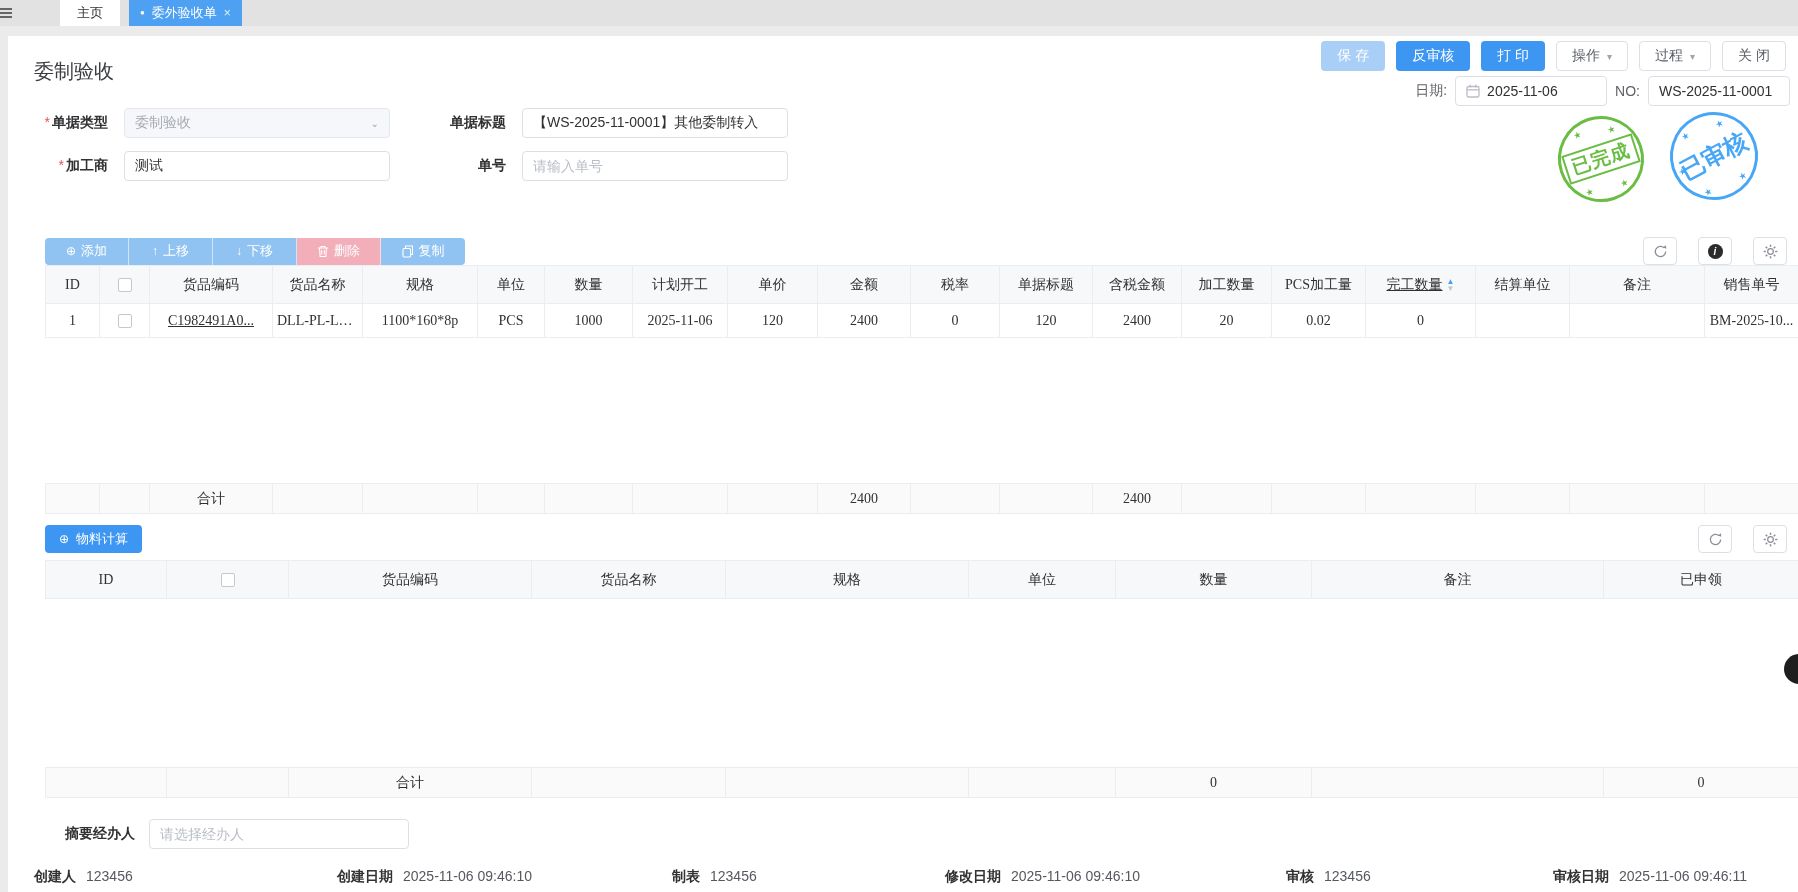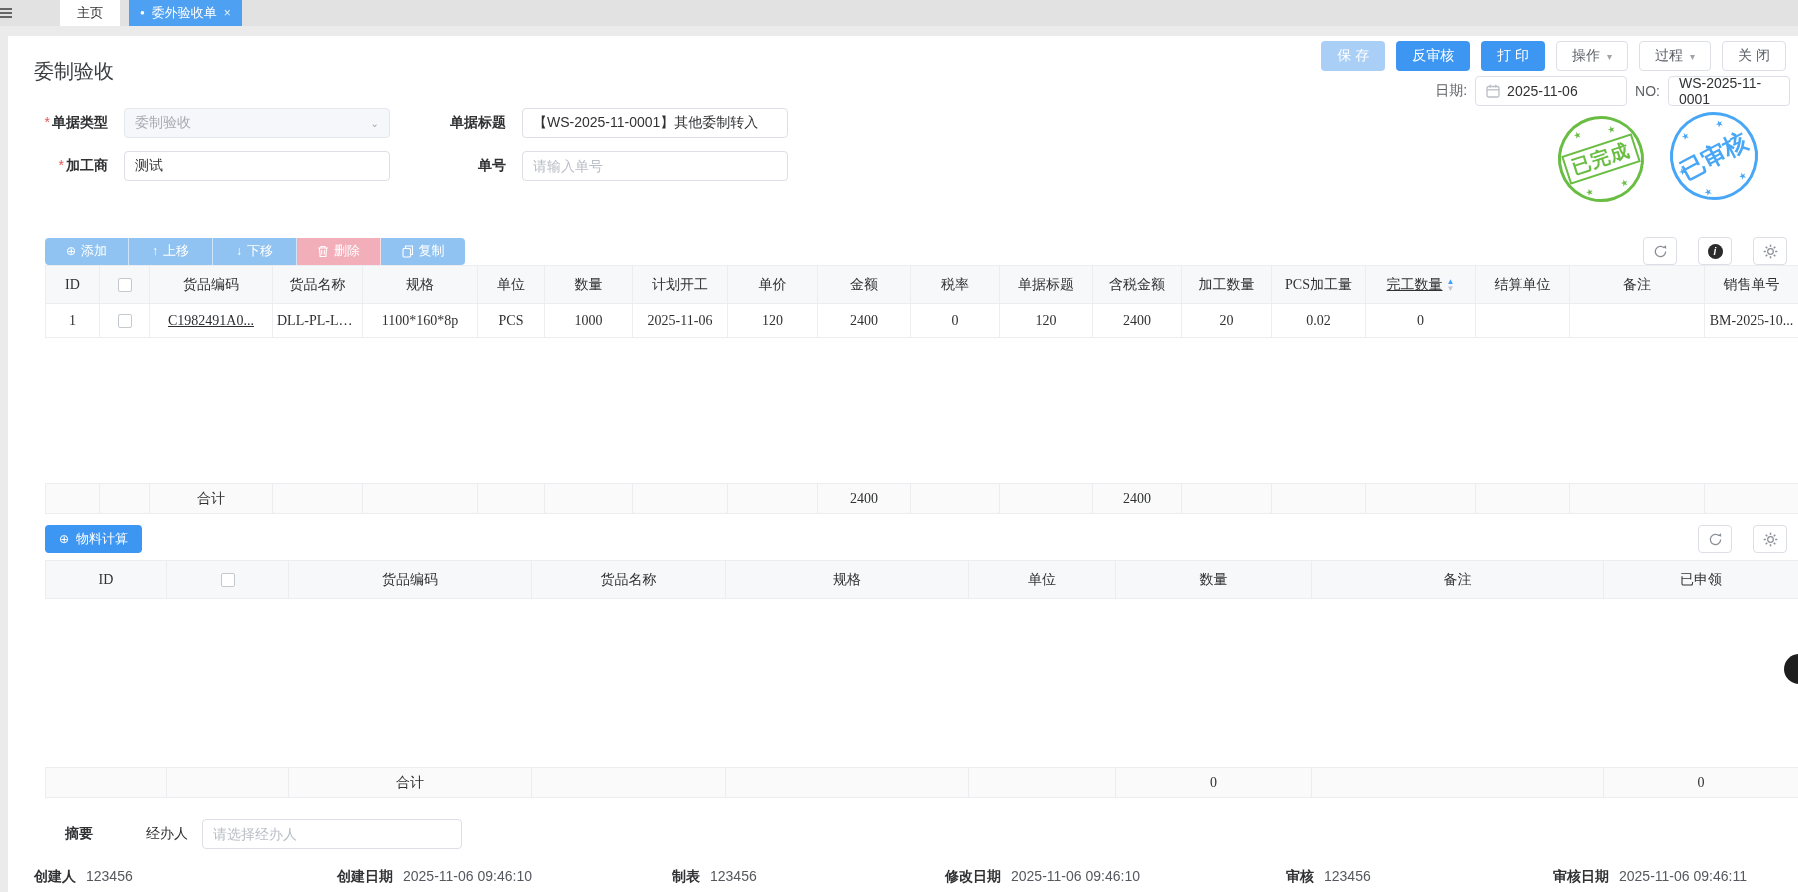--- a/index.html
+++ b/index.html
@@ -24,21 +24,21 @@
   .actions { position:absolute; top:5px; right:12px; display:flex; gap:11px; z-index:5; }
   .btn { height:30px; padding:0 15px; border-radius:4px; font-size:14px; display:flex; align-items:center; gap:7px; border:1px solid transparent; cursor:pointer; white-space:nowrap; }
   .btn.primary { background:#3d96f2; color:#fff; }
   .btn.disabled { background:#a9cff7; color:#fff; }
   .btn.plain { background:#fff; border-color:#dcdfe6; color:#5a5e66; }
   .caret { font-size:10px; color:#a0a3a9; }
   
   .docmeta { position:absolute; top:40px; right:8px; display:flex; align-items:center; gap:8px; color:#606266; z-index:4; }
   .box { height:30px; border:1px solid #dcdfe6; border-radius:4px; display:flex; align-items:center; padding:0 10px; background:#fff; color:#303133; }
   .date-box { width:152px; gap:7px; }
-  .no-box { width:122px; }
+  .no-box { width:142px; }
   .meta-label { color:#606266; }
   
   .stamp { position:absolute; z-index:6; display:flex; flex-direction:column; align-items:center; justify-content:center; opacity:.88; }
   .stamp .ring { position:absolute; inset:0; border:3px solid; border-radius:50%; }
   .stamp.green { top:80px; left:1550px; width:86px; height:86px; color:#55b42a; transform:rotate(-18deg); }
   .stamp.blue  { top:76px; left:1662px; width:88px; height:88px; color:#2e9bf5; transform:rotate(-28deg); }
   .stamp .ring { border-color: currentColor; }
   .stamp .slabel { border:2px solid currentColor; padding:0 5px; font-size:19px; font-weight:bold; letter-spacing:1px; color:currentColor; background:transparent; }
   .stamp.blue .slabel { border:none; font-size:24px; letter-spacing:0; }
   .stamp .st { position:absolute; font-size:9px; color:currentColor; }
@@ -81,21 +81,21 @@
   .cb { display:inline-block; width:14px; height:14px; border:1px solid #c4c8cf; border-radius:2px; background:#fff; vertical-align:middle; cursor:pointer; }
   .link { text-decoration:underline; color:#2d2f33; cursor:pointer; }
   .wrap { white-space:normal; line-height:17px;text-align:center; }
   .u { text-decoration:underline; }
   .sorters { display:inline-flex; flex-direction:column; vertical-align:middle; margin-left:4px; font-size:8px; line-height:7px; color:#c0c4cc; }
   .sorters .up { color:#409eff; }
   
   .summary { position:absolute; top:783px; left:0; right:0; height:30px; display:flex; align-items:center; }
   .sum-label { margin-left:57px; font-weight:bold; }
   .sum-input { margin-left:8px; width:1262px; }
-  .agent-label { margin-left:53px; font-weight:normal; }
+  .agent-label { font-weight:bold; }
   .agent-input { margin-left:14px; width:260px; }
   .footer { position:absolute; top:828px; left:0; right:0; height:22px; }
   .fitem { position:absolute; top:4px; white-space:nowrap; }
   .flab { font-weight:bold; color:#303133; }
   .fval { color:#55585e; margin-left:10px; }
   .f0{left:26px;} .f1{left:329px;} .f2{left:664px;} .f3{left:937px;} .f4{left:1278px;} .f5{left:1545px;}
   .float-dot { position:absolute; top:618px; right:-16px; width:30px; height:30px; border-radius:50%; background:#1e1e1e; z-index:7; }
   svg.ic { display:block; }
 </style>
 </head>

